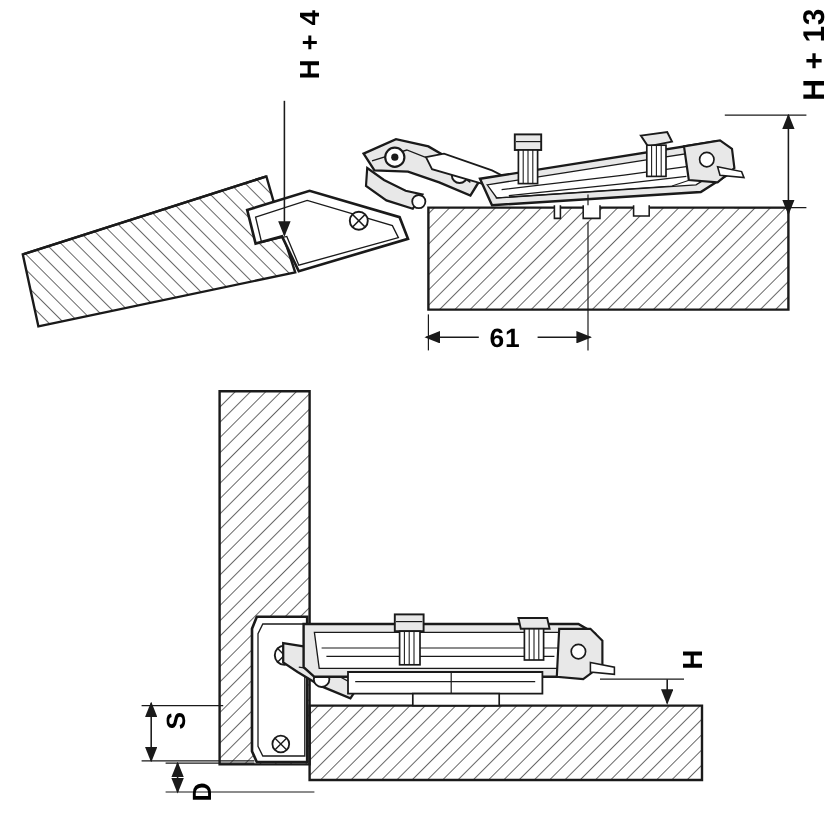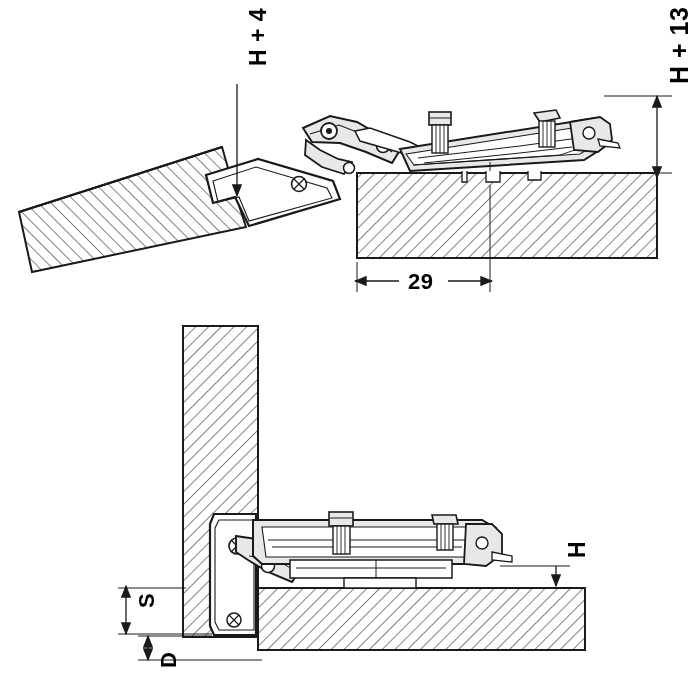--- a/index.html
+++ b/index.html
@@ -222,21 +222,21 @@
         <line x1="138" y1="636" x2="212" y2="636" stroke="#1a1a1a" stroke-width="1"></line>
         <line x1="138" y1="660" x2="262" y2="660" stroke="#1a1a1a" stroke-width="1"></line>
       </g>
     </g>
   </svg>
 
   <div class="lbl vert" style="left:665px; top:84px; font-size:25px;">H + 13</div>
 
   <div class="lbl vert" style="left:245px; top:66px; font-size:23px;">H + 4</div>
 
-  <div class="lbl" style="left:408px; top:269px; font-size:22px;">29</div>
+  <div class="lbl" style="left:408px; top:269px; font-size:22px;">61</div>
 
   <div class="lbl vert" style="left:564px; top:558px; font-size:23px;">H</div>
 
   <div class="lbl vert" style="left:134px; top:608px; font-size:22px;">S</div>
 
   <div class="lbl vert" style="left:156px; top:668px; font-size:22px;">D</div>
 
 </div>
 
 </body></html>

